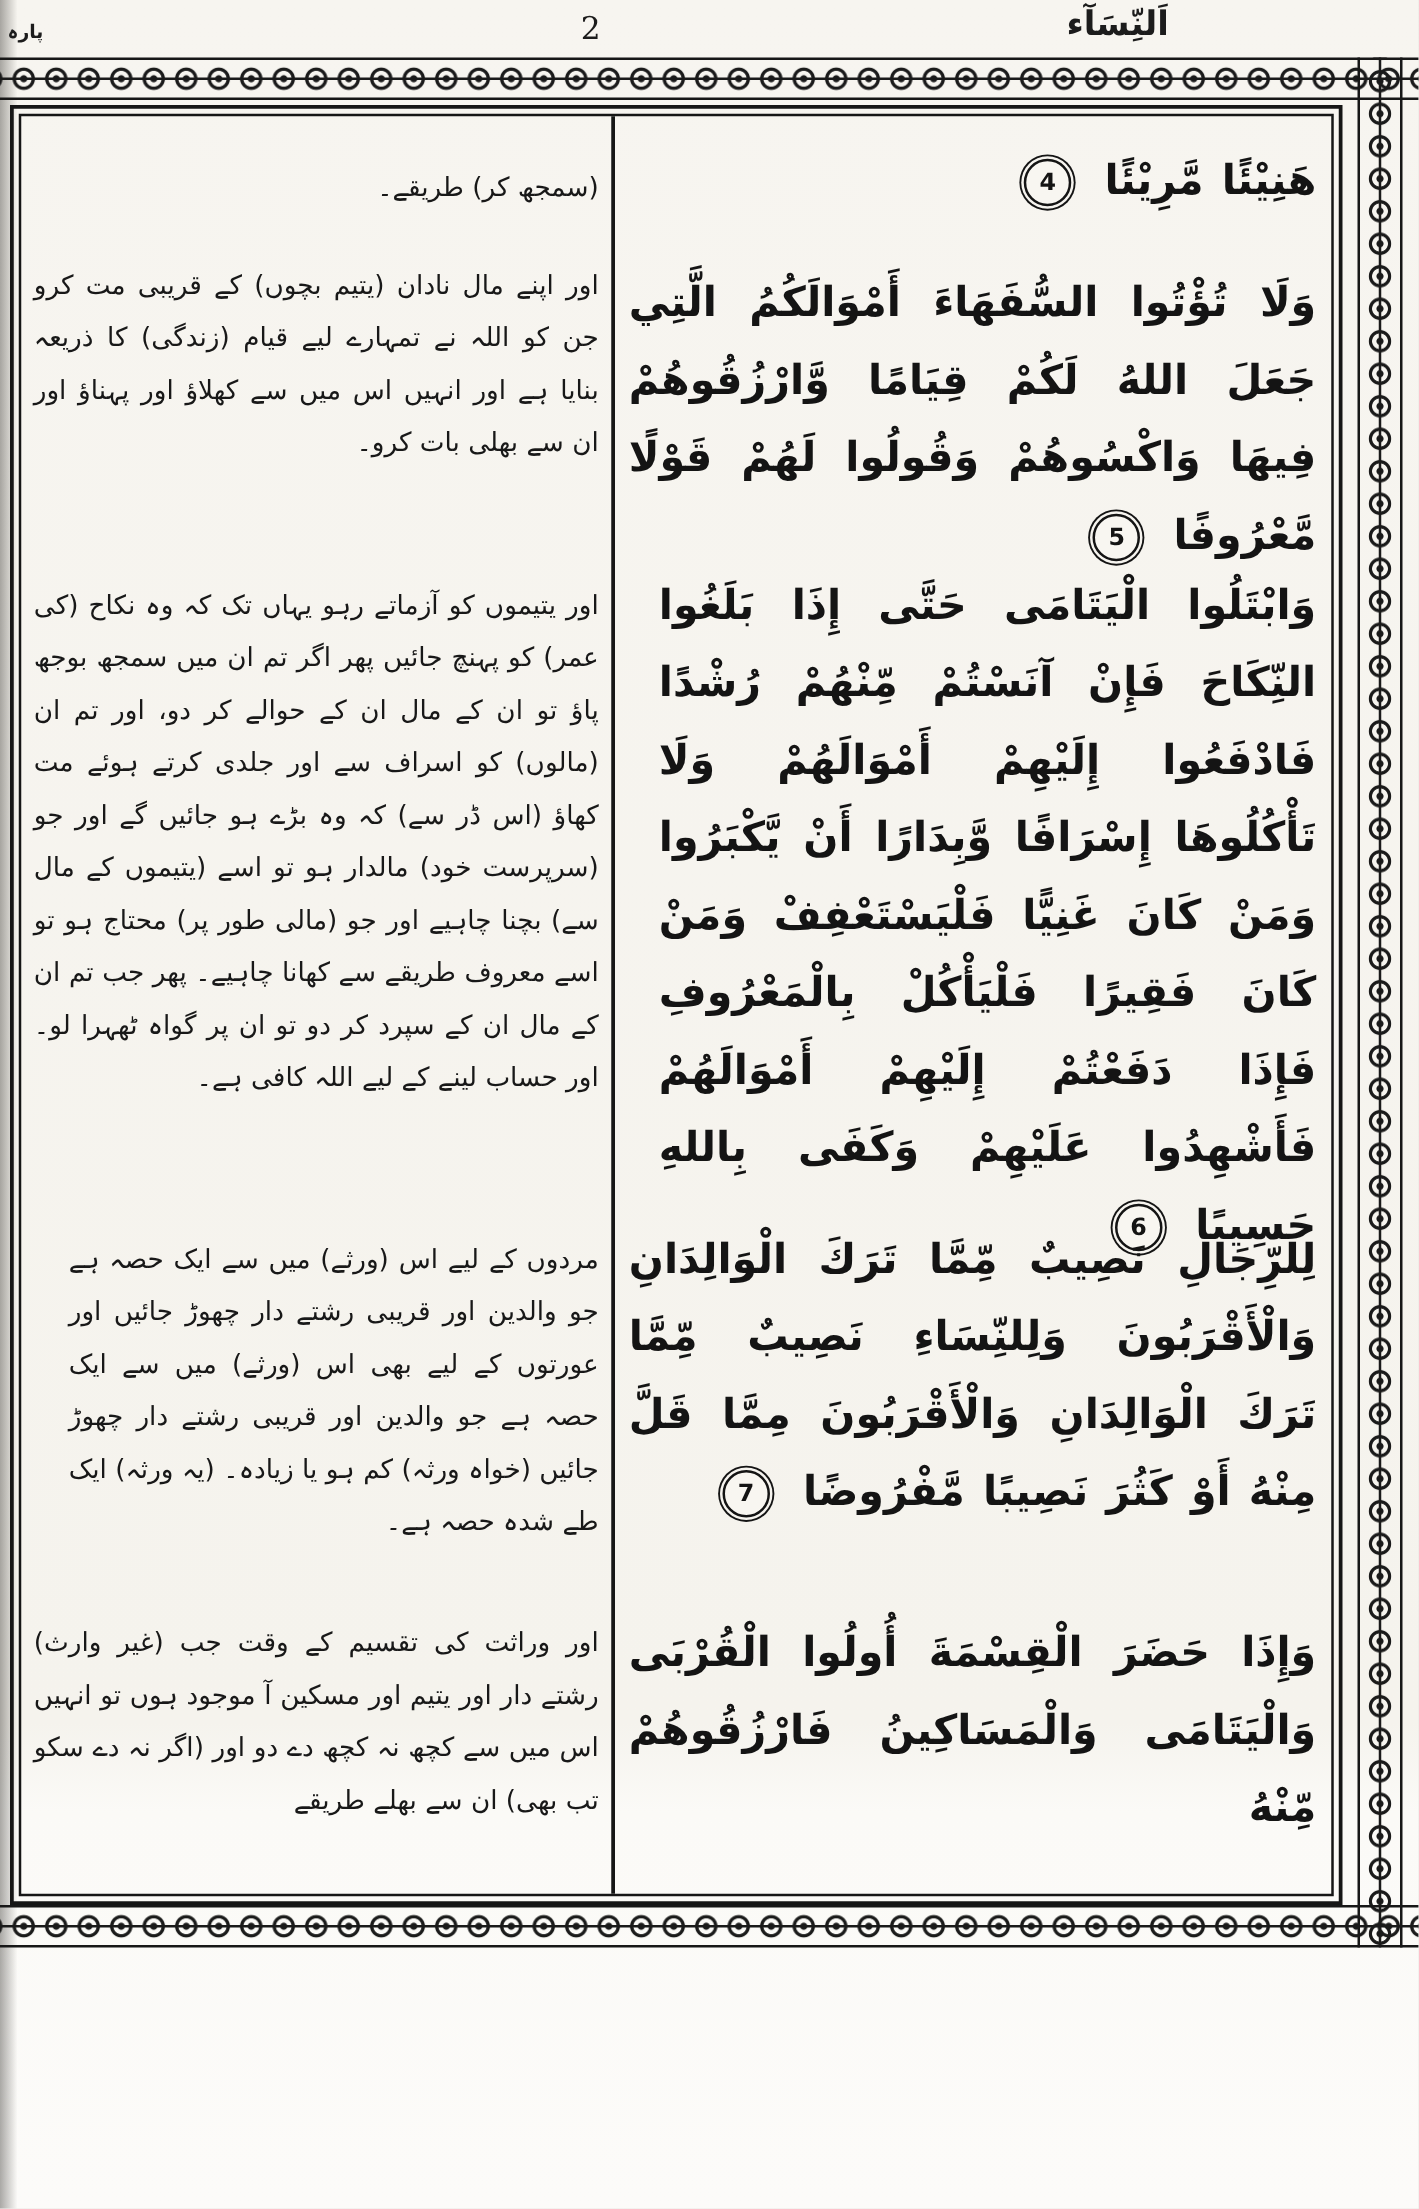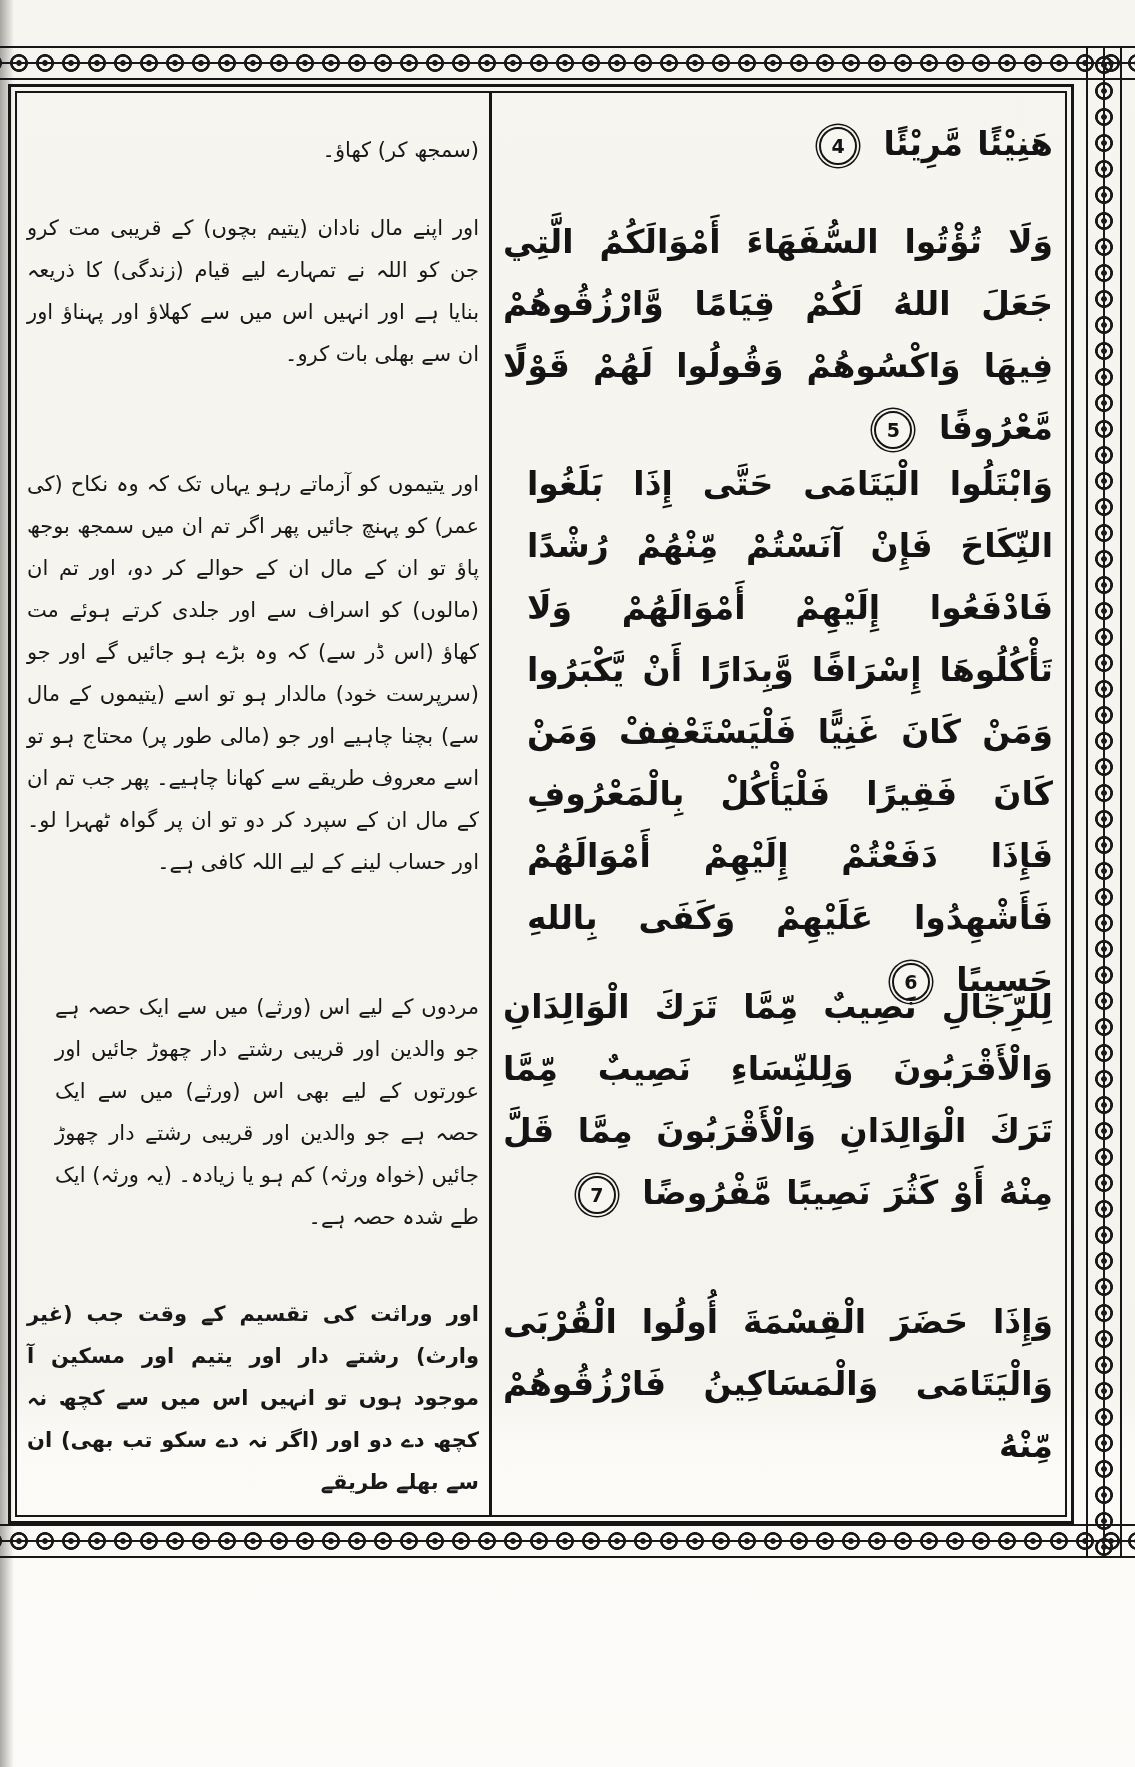--- a/index.html
+++ b/index.html
@@ -58,21 +58,21 @@
   .frame-inner{position:relative;width:100%;height:100%;border:2px solid #161616;}
   .col-divider{position:absolute;top:0;bottom:0;left:472px;width:3px;background:#161616;}
   
   .urdu-col{position:absolute;top:0;bottom:0;left:10px;width:452px;direction:rtl;}
   .arabic-col{position:absolute;top:0;bottom:0;left:486px;right:12px;direction:rtl;}
   .para{
     position:absolute;right:0;left:0;
     font-size:21px;line-height:42px;text-align:justify;
     font-weight:normal;color:#181818;
   }
-  .p1{top:36px;}  .p2{top:114px;} .p3{top:370px;} .p4{top:893px;margin-left:28px;} .p5{top:1200px;font-weight:bold;}
+  .p1{top:36px;}  .p2{top:114px;} .p3{top:370px;} .p4{top:893px;margin-left:28px;} .p5{top:1200px;}
   .ayah-block{
     position:absolute;right:0;left:0;
     font-size:33px;line-height:62px;font-weight:bold;text-align:justify;
     word-spacing:3px;color:#141414;
   }
   .v1{top:20px;}  .v2{top:118px;} .v3{top:360px;margin-left:24px;} .v4{top:883px;} .v5{top:1198px;}
   .ayah-badge{
     display:inline-flex;align-items:center;justify-content:center;
     width:38px;height:38px;border:2.5px solid #141414;border-radius:50%;
     box-shadow:0 0 0 2px #f6f4ef,0 0 0 3.5px #141414;
@@ -80,33 +80,38 @@
     margin:0 12px;background:#f8f6f1;
   }
 </style>
 </head>
 <body>
 
 <div class="page">
 
   <div class="edge-shadow"></div>
 
+  <div class="header">
+    <span class="juz-label">پارہ</span>
+    <span class="page-number">2</span>
+    <span class="surah-title">اَلنِّسَآء</span>
+  </div>
 
   <div class="orn orn-h orn-top"></div>
   <div class="orn orn-v orn-right"></div>
   <div class="orn orn-h orn-bottom"></div>
   <div class="orn orn-v orn-left"></div>
 
   <div class="frame">
     <div class="frame-inner">
 
       <div class="col-divider"></div>
 
       <div class="urdu-col">
-        <div class="para p1">(سمجھ کر) کھاؤ۔</div>
+        <div class="para p1">(سمجھ کر) طریقے۔</div>
         <div class="para p2">اور اپنے مال نادان (یتیم بچوں) کے قریبی مت کرو جن کو اللہ نے تمہارے لیے قیام (زندگی) کا ذریعہ بنایا ہے اور انہیں اس میں سے کھلاؤ اور پہناؤ اور ان سے بھلی بات کرو۔</div>
         <div class="para p3">اور یتیموں کو آزماتے رہو یہاں تک کہ وہ نکاح (کی عمر) کو پہنچ جائیں پھر اگر تم ان میں سمجھ بوجھ پاؤ تو ان کے مال ان کے حوالے کر دو، اور تم ان (مالوں) کو اسراف سے اور جلدی کرتے ہوئے مت کھاؤ (اس ڈر سے) کہ وہ بڑے ہو جائیں گے اور جو (سرپرست خود) مالدار ہو تو اسے (یتیموں کے مال سے) بچنا چاہیے اور جو (مالی طور پر) محتاج ہو تو اسے معروف طریقے سے کھانا چاہیے۔ پھر جب تم ان کے مال ان کے سپرد کر دو تو ان پر گواہ ٹھہرا لو۔ اور حساب لینے کے لیے اللہ کافی ہے۔</div>
         <div class="para p4">مردوں کے لیے اس (ورثے) میں سے ایک حصہ ہے جو والدین اور قریبی رشتے دار چھوڑ جائیں اور عورتوں کے لیے بھی اس (ورثے) میں سے ایک حصہ ہے جو والدین اور قریبی رشتے دار چھوڑ جائیں (خواہ ورثہ) کم ہو یا زیادہ۔ (یہ ورثہ) ایک طے شدہ حصہ ہے۔</div>
         <div class="para p5">اور وراثت کی تقسیم کے وقت جب (غیر وارث) رشتے دار اور یتیم اور مسکین آ موجود ہوں تو انہیں اس میں سے کچھ نہ کچھ دے دو اور (اگر نہ دے سکو تب بھی) ان سے بھلے طریقے</div>
       </div>
 
       <div class="arabic-col">
 
         <div class="ayah-block v1">
           <span>هَنِيْئًا مَّرِيْئًا</span>

